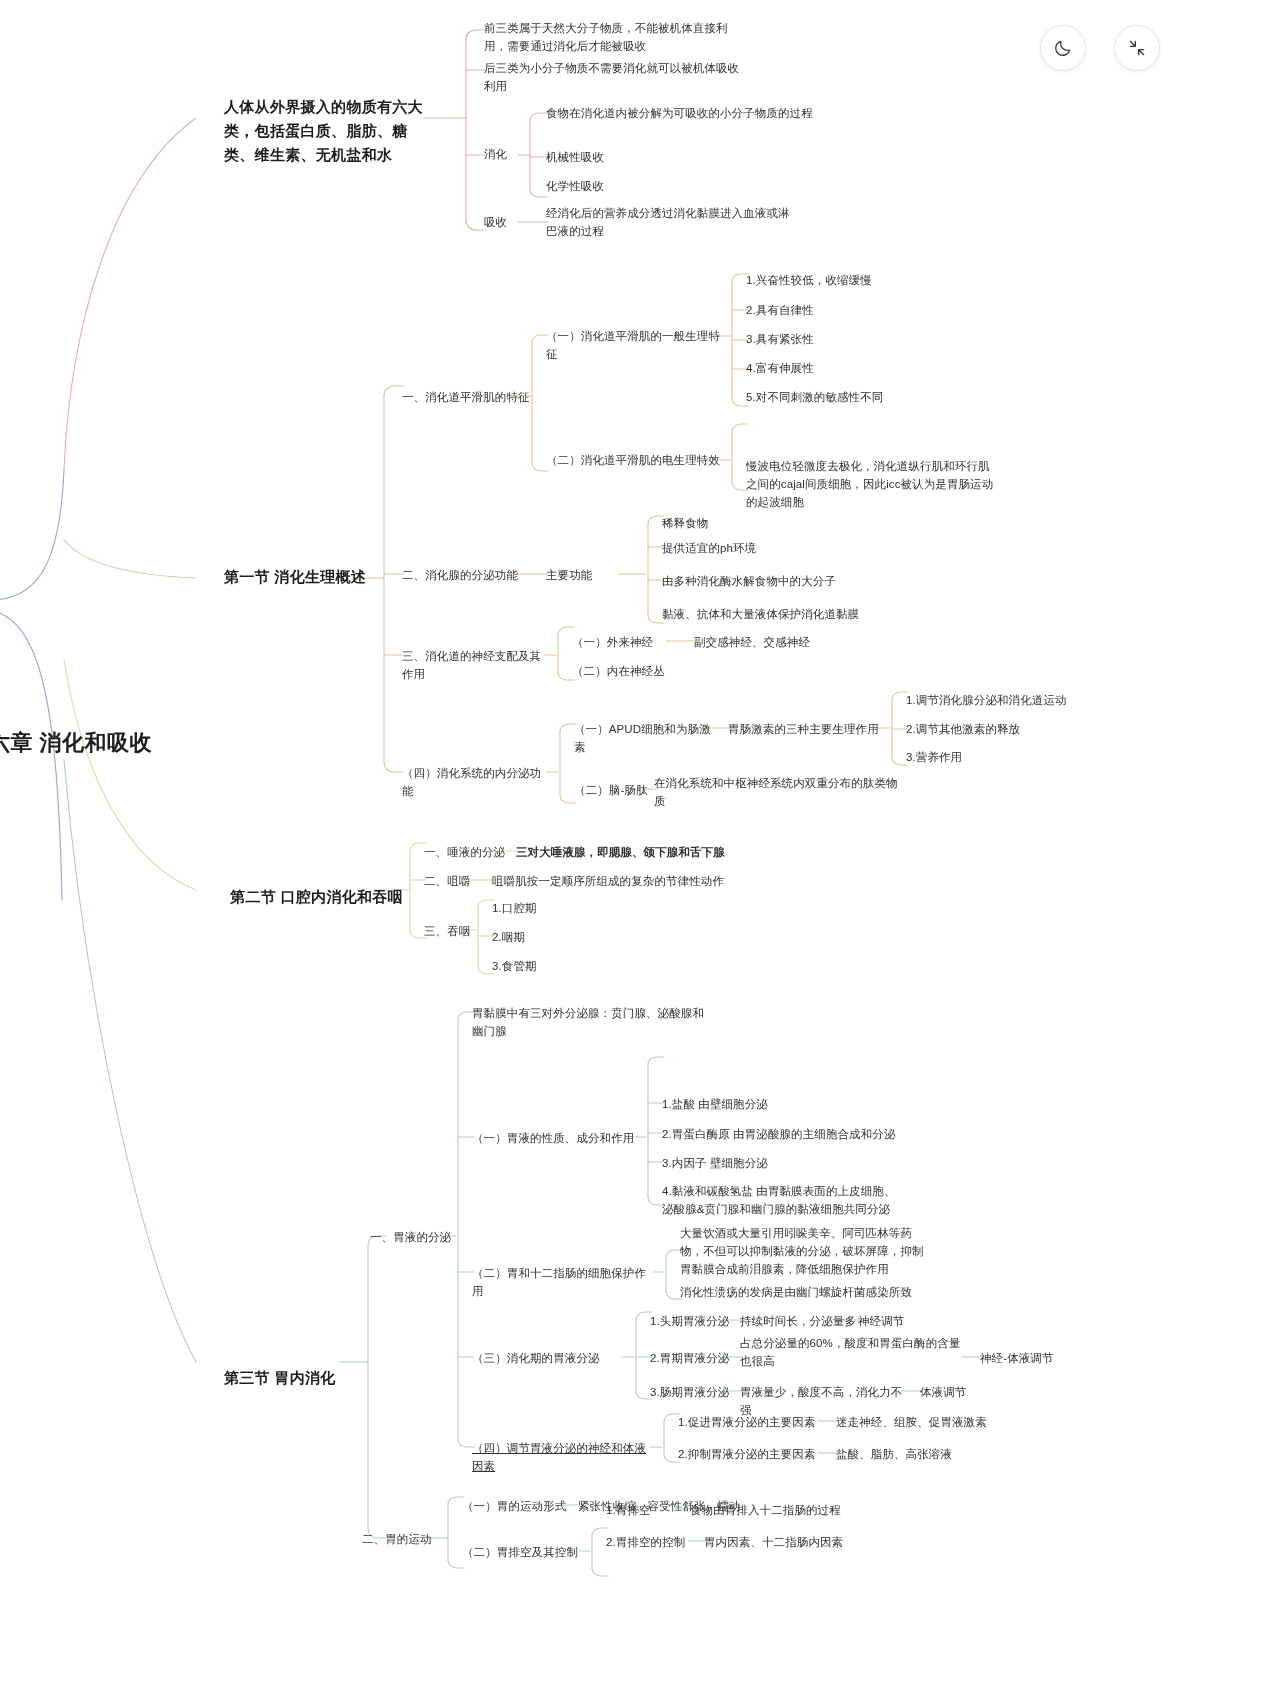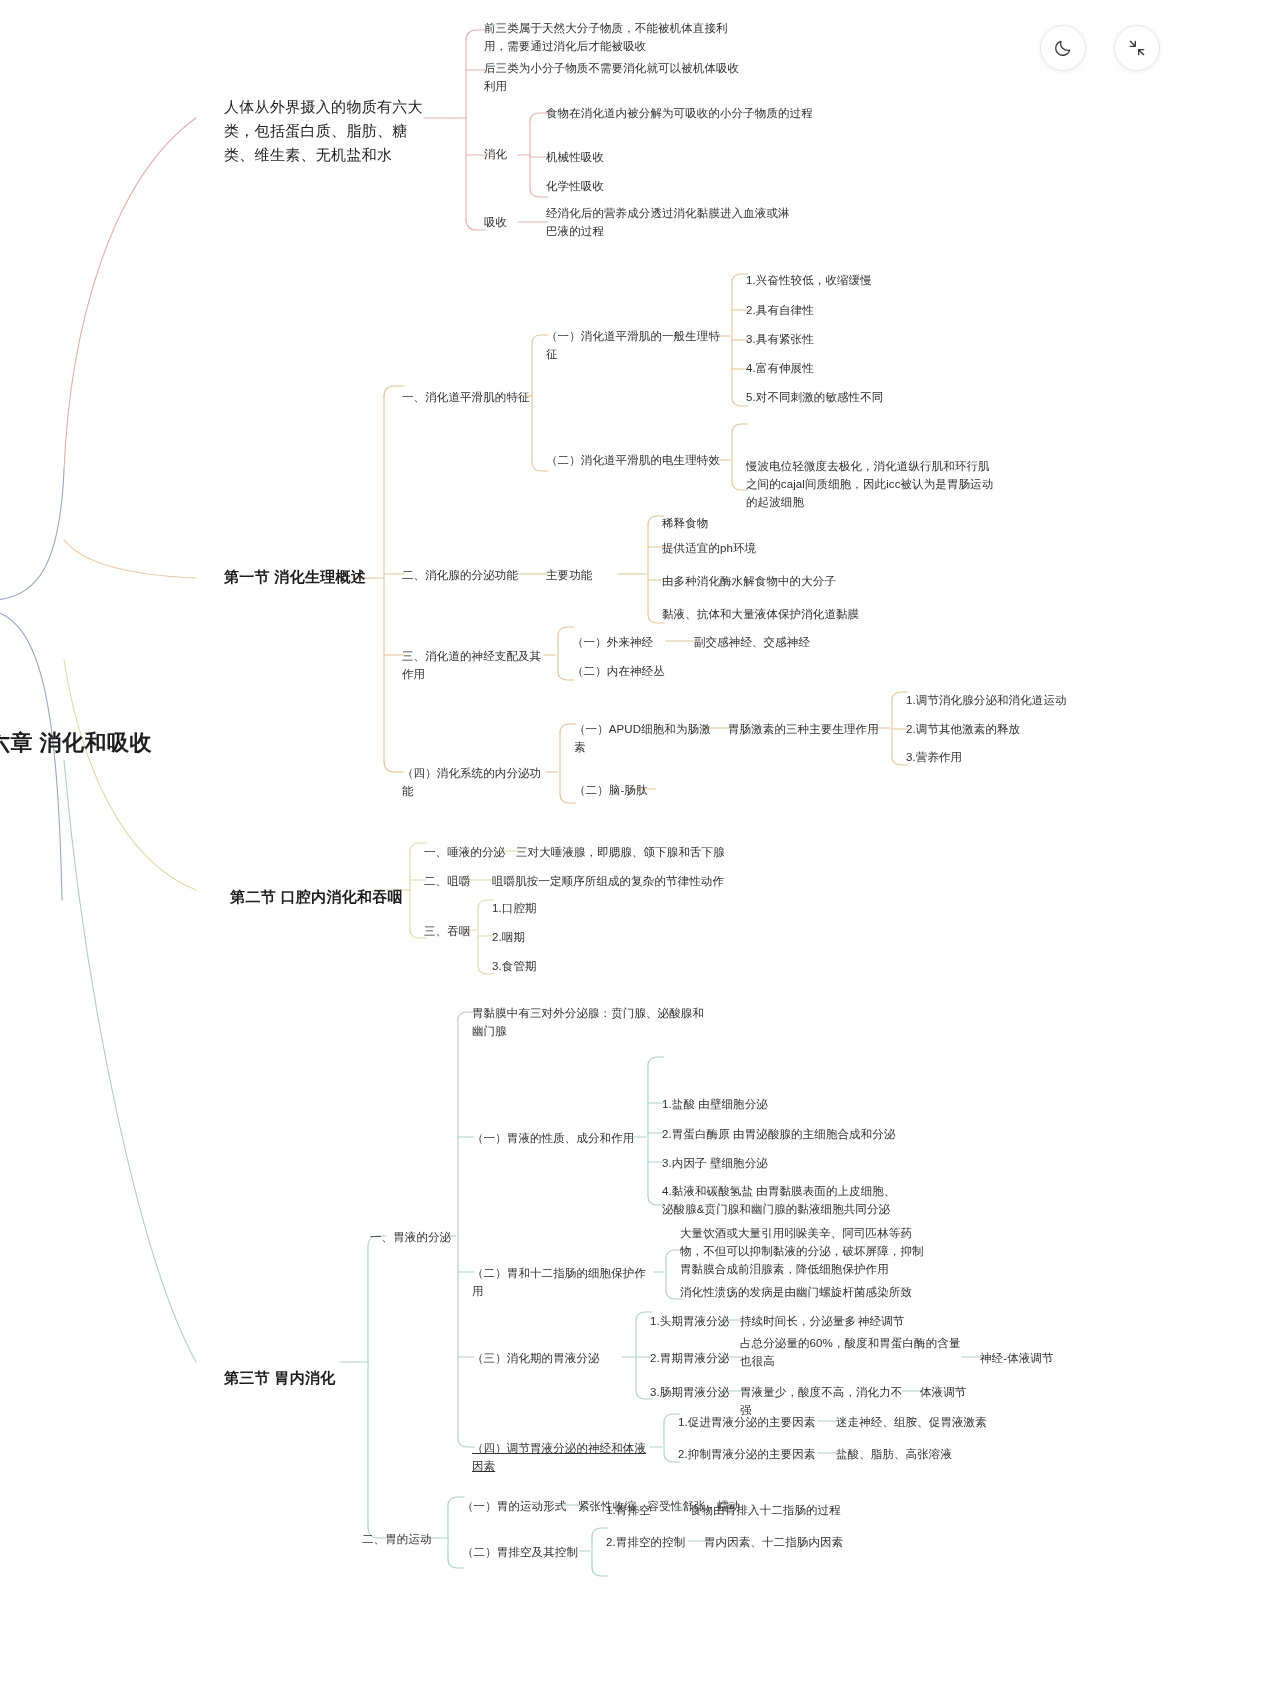--- a/index.html
+++ b/index.html
@@ -40,21 +40,21 @@
     position: absolute;
     font-size: 15px;
     font-weight: 700;
     color: #1d1d1d;
     letter-spacing: 0.3px;
   }
   
   .topic1 {
     position: absolute;
     font-size: 15px;
-    font-weight: 400;
+    font-weight: 700;
     color: #1d1d1d;
     line-height: 1.6;
     letter-spacing: 0.3px;
   }
 
   
   .tool-btn {
     position: absolute;
     width: 46px; height: 46px;
     border-radius: 50%;
@@ -266,25 +266,26 @@
   <div class="node" style="left:694px; top:634px; width:180px;">副交感神经、交感神经</div>
   <div class="node" style="left:572px; top:663px; width:120px;">（二）内在神经丛</div>
 
   <div class="node" style="left:402px; top:765px; width:150px;">（四）消化系统的内分泌功能</div>
   <div class="node" style="left:574px; top:721px; width:140px;">（一）APUD细胞和为肠激素</div>
   <div class="node" style="left:728px; top:721px; width:152px;">胃肠激素的三种主要生理作用</div>
   <div class="node" style="left:906px; top:692px; width:200px;">1.调节消化腺分泌和消化道运动</div>
   <div class="node" style="left:906px; top:721px; width:200px;">2.调节其他激素的释放</div>
   <div class="node" style="left:906px; top:749px; width:200px;">3.营养作用</div>
   <div class="node" style="left:574px; top:782px; width:90px;">（二）脑-肠肽</div>
+  <div class="node" style="left:654px; top:775px; width:250px;">在消化系统和中枢神经系统内双重分布的肽类物质</div>
 
   <div class="sect" style="left:224px; top:888px; width:185px;text-align:center;">第二节 口腔内消化和吞咽</div>
 
   <div class="node" style="left:424px; top:844px; width:90px;">一、唾液的分泌</div>
-  <div class="node" style="left:516px; top:844px; width:240px;">三对大唾液腺，即腮腺、颌下腺和舌下腺</div>
+  <div class="node" style="left:516px; top:844px; width:240px;font-weight:bold;">三对大唾液腺，即腮腺、颌下腺和舌下腺</div>
   <div class="node" style="left:424px; top:873px; width:50px;">二、咀嚼</div>
   <div class="node" style="left:492px; top:873px; width:280px;">咀嚼肌按一定顺序所组成的复杂的节律性动作</div>
   <div class="node" style="left:424px; top:923px; width:60px;">三、吞咽</div>
   <div class="node" style="left:492px; top:900px; width:120px;">1.口腔期</div>
   <div class="node" style="left:492px; top:929px; width:120px;">2.咽期</div>
   <div class="node" style="left:492px; top:958px; width:120px;">3.食管期</div>
 
   <div class="sect" style="left:224px; top:1353px; width:140px;margin-top:16px;">第三节 胃内消化</div>
 
   <div class="node" style="left:370px; top:1229px; width:90px;">一、胃液的分泌</div>

